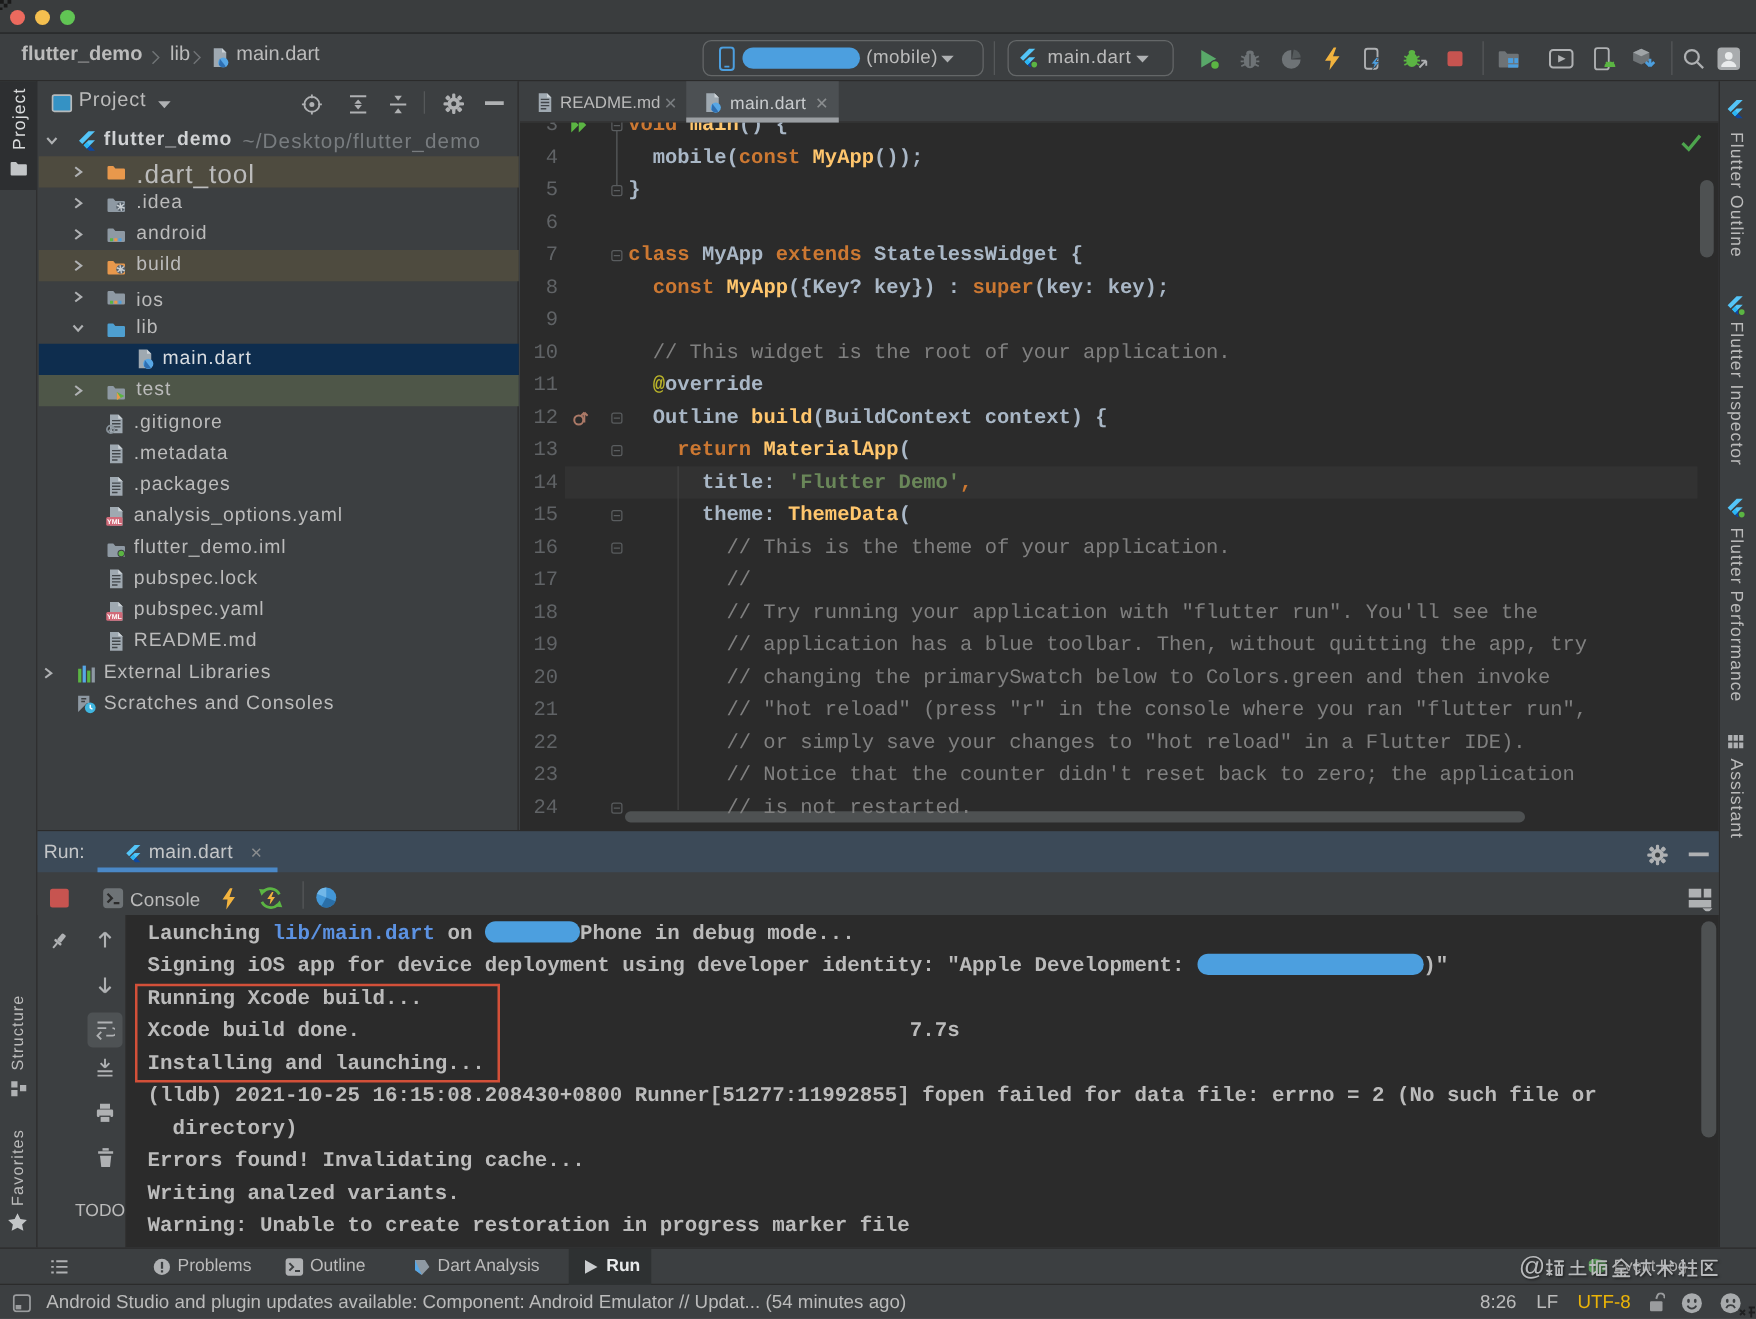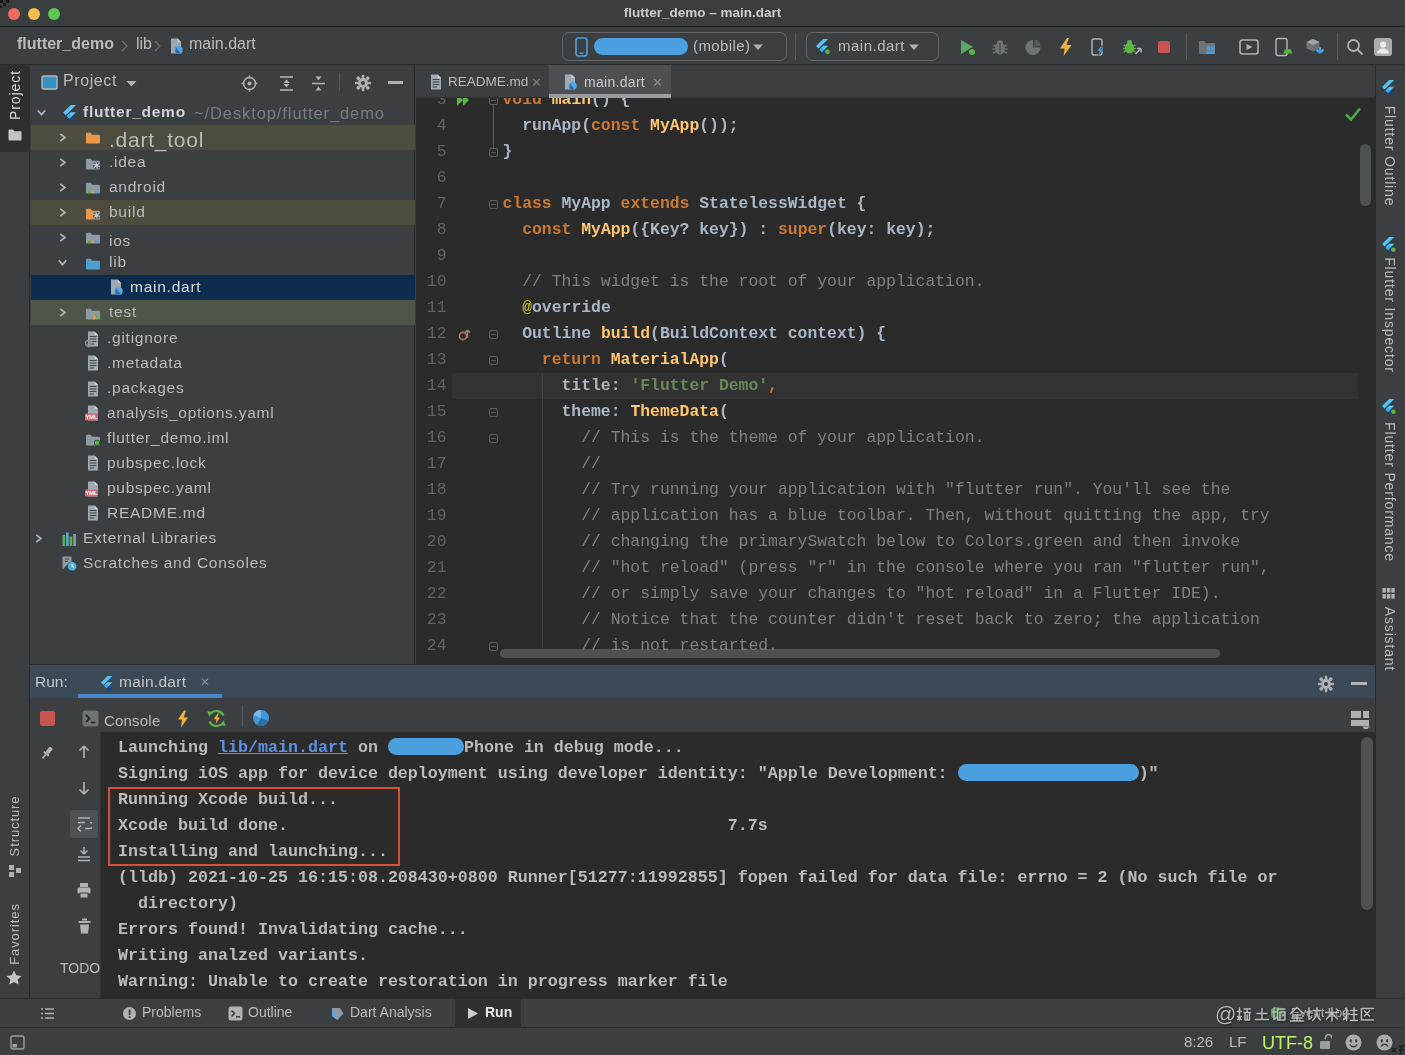--- a/index.html
+++ b/index.html
@@ -15,21 +15,20 @@
 <div style="position:absolute;left:0;top:0">
       <svg width="10" height="10" viewBox="0 0 10 10" style="display:block">
         <g fill="#1A1A1A">
           <rect x="0" y="0" width="3" height="3"></rect>
           <rect x="6" y="0" width="3" height="3"></rect>
           <rect x="3" y="3" width="3" height="3"></rect>
           <rect x="0" y="6" width="2" height="2"></rect>
         </g>
       </svg>
     </div>
-<div style="position:absolute;left:0;top:5px;width:1405px;height:18px;text-align:center;font-size:13.5px;font-weight:bold;color:#CCCCCC">flutter_demo – main.dart</div>
 <div style="position:absolute;left:0;top:27px;width:1405px;height:38px;background:#3C3F41;border-bottom:1px solid #2B2B2B"></div>
 <div style="position:absolute;left:17px;top:35px;height:20px;font-size:16px;font-weight:bold;color:#BBBBBB">flutter_demo</div>
 <div style="position:absolute;left:120px;top:39px">
       <svg width="9" height="14" viewBox="0 0 9 14" style="display:block">
         <path d="M2 2 L7 7 L2 12" stroke="#6F7375" stroke-width="1.2" fill="none"></path>
       </svg>
     </div>
 <div style="position:absolute;left:136px;top:35px;font-size:16px;color:#BBBBBB">lib</div>
 <div style="position:absolute;left:153px;top:39px">
       <svg width="9" height="14" viewBox="0 0 9 14" style="display:block">
@@ -592,21 +591,21 @@
         </svg>
       </div>
       <div style="position:absolute;left:928px;top:8px">
         <svg width="18" height="16" viewBox="0 0 18 16" style="display:block">
           <path d="M2 8.5 L7 13.5 L16 2.5" stroke="#4DA54D" stroke-width="2.6" fill="none"></path>
         </svg>
       </div>
       <div style="position:absolute;left:944px;top:46px;width:11px;height:62px;background:#4E5152;border-radius:5.5px"></div>
       <div style="position:absolute;left:84px;top:551px;width:720px;height:9px;background:#4E5152;border-radius:4.5px"></div>
       <pre style="position:absolute;left:86.5px;top:-11px;font-size:16.4px;line-height:26px;font-weight:bold"><span class="k">void</span> <span class="f">main</span><span class="t">() {</span>
-<span class="t">  runApp(</span><span class="k">const</span> <span class="f">MyApp</span><span class="t">());</span>
+<span class="t">  mobile(</span><span class="k">const</span> <span class="f">MyApp</span><span class="t">());</span>
 <span class="t">}</span>
 
 <span class="k">class</span><span class="t"> MyApp </span><span class="k">extends</span><span class="t"> StatelessWidget {</span>
 <span class="t">  </span><span class="k">const</span> <span class="f">MyApp</span><span class="t">({Key? key}) : </span><span class="k">super</span><span class="t">(key: key);</span>
 
 <span class="c">  // This widget is the root of your application.</span>
 <span class="t">  </span><span class="a">@</span><span class="t">override</span>
 <span class="t">  Outline </span><span class="f">build</span><span class="t">(BuildContext context) {</span>
 <span class="t">    </span><span class="k">return</span> <span class="f">MaterialApp</span><span class="t">(</span>
 <span class="t">      title: </span><span class="s">'Flutter Demo'</span><span class="k">,</span>
@@ -781,21 +780,21 @@
       <svg width="15" height="17" viewBox="0 0 15 17" style="display:block">
         <rect x="1.5" y="4" width="12" height="2" fill="#AFB1B3"></rect>
         <rect x="5" y="1.5" width="5" height="2" fill="#AFB1B3"></rect>
         <path d="M3 7.5 h9 l-1 9 h-7 z" fill="#AFB1B3"></path>
       </svg>
     </div>
 <div style="position:absolute;left:100px;top:732px;width:1275px;height:266px;background:#2B2B2B"></div>
 <div style="position:absolute;left:100px;top:732px;width:1px;height:266px;background:#323232"></div>
 <div style="position:absolute;left:1361px;top:737px;width:12px;height:173px;background:#4E5152;border-radius:6px"></div>
 <div style="position:absolute;left:108px;top:787px;width:292px;height:79px;border:2px solid #D35039"></div>
-<pre style="position:absolute;left:118px;top:735px;font-size:16.67px;line-height:26px;color:#BBBBBB;font-weight:bold">Launching <span style="color:#5C92E2;text-decoration:underline">lib/main.dart</span> on <span class="pill" style="width:76px"></span>Phone in debug mode...
+<pre style="position:absolute;left:118px;top:735px;font-size:16.67px;line-height:26px;color:#BBBBBB;font-weight:bold">Launching <span style="color:#5C92E2;">lib/main.dart</span> on <span class="pill" style="width:76px"></span>Phone in debug mode...
 Signing iOS app for device deployment using developer identity: "Apple Development: <span class="pill" style="width:181px"></span>)"
 Running Xcode build...
 Xcode build done.                                            7.7s
 Installing and launching...
 (lldb) 2021-10-25 16:15:08.208430+0800 Runner[51277:11992855] fopen failed for data file: errno = 2 (No such file or
   directory)
 Errors found! Invalidating cache...
 Writing analzed variants.
 Warning: Unable to create restoration in progress marker file</pre>
 <div style="position:absolute;left:0;top:998px;width:1405px;height:30px;background:#3C3F41;border-top:1px solid #2B2B2B;border-bottom:1px solid #2B2B2B"></div>
@@ -907,23 +906,24 @@
         </svg>
       </div>
     </div>
 <div style="position:absolute;left:0;top:1029px;width:1405px;height:26px;background:#3C3F41"></div>
 <div style="position:absolute;left:10px;top:1035px">
       <svg width="15" height="15" viewBox="0 0 15 15" style="display:block">
         <rect x="1" y="1" width="13" height="13" rx="2" fill="none" stroke="#9A9C9E" stroke-width="1.4"></rect>
         <rect x="2.5" y="9" width="4.5" height="3.5" fill="#9A9C9E"></rect>
       </svg>
     </div>
+<div style="position:absolute;left:37px;top:1033px;font-size:15px;color:#BBBBBB">Android Studio and plugin updates available: Component: Android Emulator // Updat... (54 minutes ago)</div>
 <div style="position:absolute;left:1184px;top:1033px;font-size:15px;color:#BBBBBB">8:26</div>
 <div style="position:absolute;left:1229px;top:1033px;font-size:15px;color:#BBBBBB">LF</div>
-<div style="position:absolute;left:1262px;top:1033px;font-size:18px;color:#bef264">UTF-8</div>
+<div style="position:absolute;left:1262px;top:1033px;font-size:15px;color:#eab308">UTF-8</div>
 <div style="position:absolute;left:1318px;top:1034px">
       <svg width="14" height="16" viewBox="0 0 14 16" style="display:block">
         <rect x="2" y="7" width="10" height="8" rx="1" fill="#9A9C9E"></rect>
         <path d="M4.5 7 V4.5 a3 3 0 0 1 6 0" stroke="#9A9C9E" stroke-width="1.6" fill="none" transform="translate(3,-1) rotate(18 7 5)"></path>
       </svg>
     </div>
 <div style="position:absolute;left:1345px;top:1034px">
       <svg width="17" height="17" viewBox="0 0 17 17" style="display:block">
         <circle cx="8.5" cy="8.5" r="8" fill="#A8ABAD"></circle>
         <ellipse cx="5.8" cy="6.7" rx="1.1" ry="1.7" fill="#3C3F41"></ellipse>

